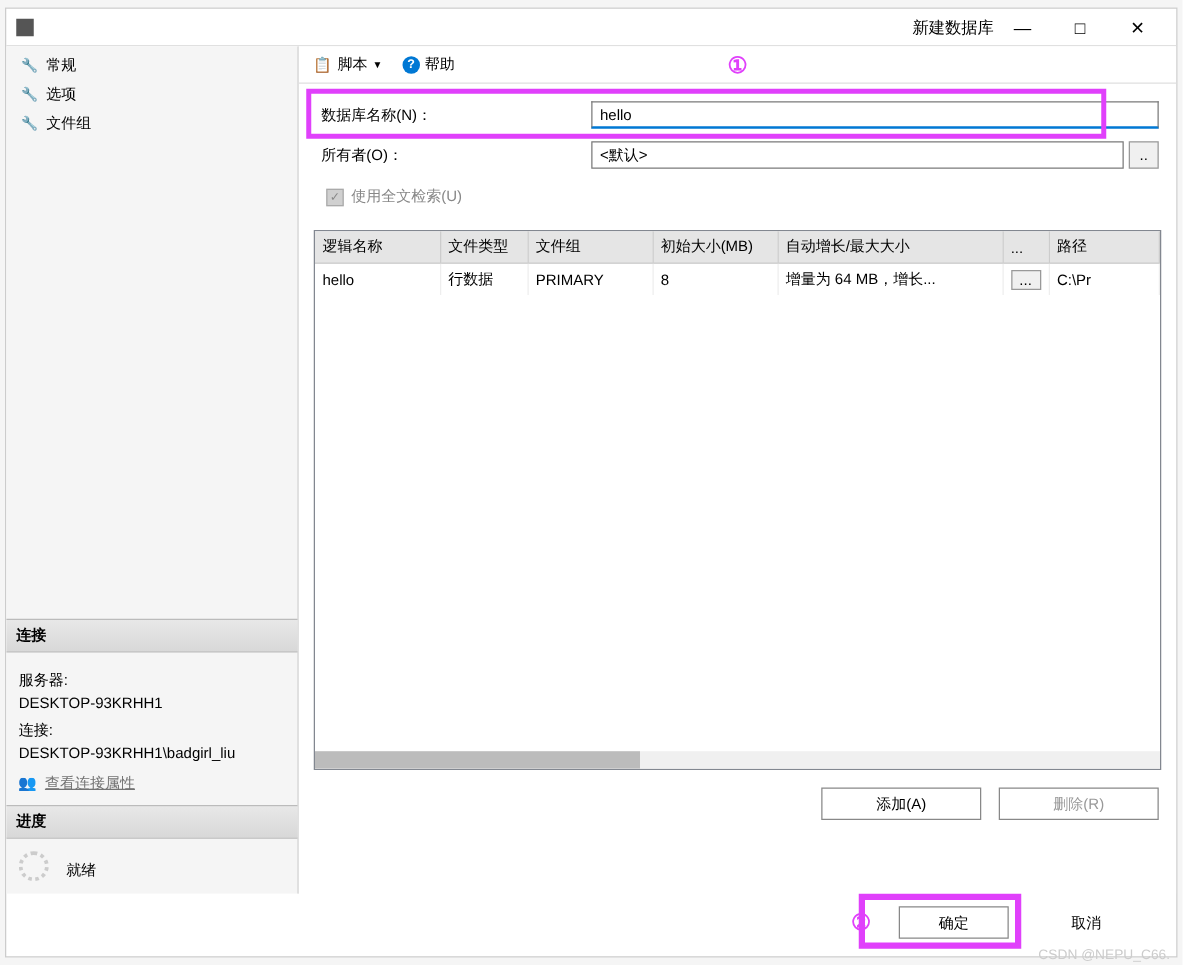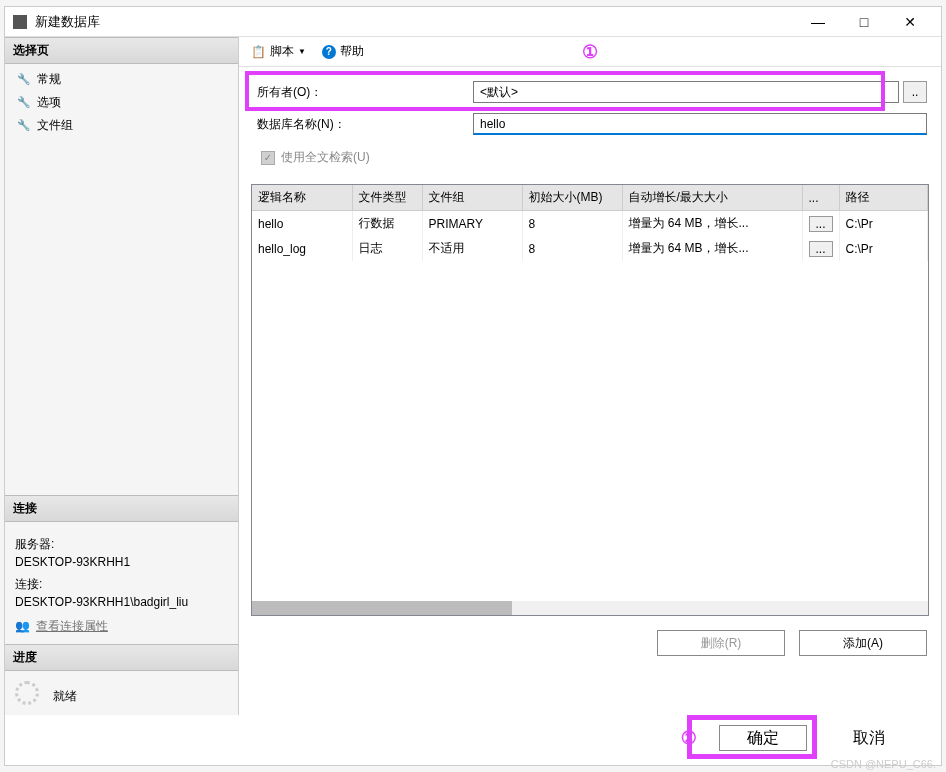--- a/index.html
+++ b/index.html
@@ -1,20 +1,20 @@
 <!DOCTYPE html>
 <html><head>
   <meta charset="utf-8">
   <style>
     * { box-sizing: border-box; margin: 0; padding: 0; }
     body { font-family: "Microsoft YaHei", Tahoma, sans-serif; font-size: 12px; background: #f5f5f5; color: #000; }
     
     .window { width: 938px; height: 760px; background: #fff; border: 1px solid #ccc; margin: 6px 4px; position: relative; display: flex; flex-direction: column; }
     
-    .titlebar { height: 30px; display: flex; align-items: center; padding: 0 8px; border-bottom: 1px solid #e0e0e0; }
+    .titlebar { height: 30px; display: flex; align-items: center; padding: 0 8px; border-bottom: 1px solid #e0e0e0; text-align: right; }
     .titlebar-icon { width: 14px; height: 14px; background: #555; margin-right: 8px; }
     .titlebar-text { flex: 1; font-size: 13px; }
     .win-controls { display: flex; gap: 0; }
     .win-btn { width: 46px; height: 30px; display: flex; align-items: center; justify-content: center; cursor: pointer; font-size: 14px; }
     
     .main-area { flex: 1; display: flex; overflow: hidden; }
     
     .sidebar { width: 234px; background: #f5f5f5; border-right: 1px solid #ccc; display: flex; flex-direction: column; }
     .panel-header { background: linear-gradient(#e8e8e8, #d8d8d8); padding: 4px 8px; font-weight: bold; border-bottom: 1px solid #bbb; border-top: 1px solid #bbb; }
     .nav-items { padding: 4px 0; flex: 0 0 auto; }
@@ -65,21 +65,21 @@
     .row-ellipsis { border: 1px solid #999; background: #f0f0f0; text-align: center; cursor: pointer; width: 24px; display: inline-block; }
     
     .hscroll { position: absolute; bottom: 0; left: 0; right: 0; height: 14px; background: #f0f0f0; }
     .hscroll-thumb { height: 100%; width: 260px; background: #bcbcbc; }
     
     .file-buttons { display: flex; justify-content: flex-end; gap: 14px; padding: 10px 14px 0 14px; }
     .std-btn { min-width: 128px; height: 26px; border: 1px solid #888; background: #fff; cursor: pointer; font-family: inherit; font-size: 12px; }
     .std-btn:disabled { color: #999; }
     
     .dialog-footer { display: flex; justify-content: flex-end; align-items: center; gap: 18px; padding: 10px 28px 14px 14px; position: relative; }
-    .footer-btn { min-width: 88px; height: 26px; border: 1px solid #888; background: #fff; cursor: pointer; font-family: Liberation Mono, monospace; font-size: 16px; }
+    .footer-btn { min-width: 88px; height: 26px; border: 1px solid #888; background: #fff; cursor: pointer; font-family: Liberation Mono, monospace; font-size: 12px; }
     .annotation-2 { color: #e040fb; font-size: 18px; font-weight: bold; margin-right: 4px; }
     .hb2 { position: absolute; border: 5px solid #e040fb; pointer-events: none; right: 124px; bottom: 6px; width: 130px; height: 44px; }
     
     .watermark { position: absolute; right: 10px; bottom: 2px; color: #ccc; font-size: 11px; }
   </style>
 </head>
 <body>
 
 <div class="window">
 
@@ -89,21 +89,20 @@
     <div class="win-controls">
       <div class="win-btn">—</div>
       <div class="win-btn">□</div>
       <div class="win-btn">✕</div>
     </div>
   </div>
 
   <div class="main-area">
 
     <div class="sidebar">
-      <div class="panel-header">选择页</div>
       <div class="nav-items">
         <div class="nav-item">
           <span class="nav-icon">🔧</span>
           <span>常规</span>
         </div>
         <div class="nav-item">
           <span class="nav-icon">🔧</span>
           <span>选项</span>
         </div>
         <div class="nav-item">
@@ -144,28 +143,28 @@
           <span class="help-icon">?</span>
           <span>帮助</span>
         </div>
         <span class="annotation-1">①</span>
       </div>
 
       <div class="form-area">
         <div class="highlight-box hb1"></div>
 
         <div class="form-row">
+          <div class="form-label">数据库名称(N)：</div>
+          <input class="form-input" type="text" style="border-bottom: 2px solid rgb(0, 120, 212);" value="hello">
+        </div>
+
+        <div class="form-row">
           <div class="form-label">所有者(O)：</div>
           <input class="form-input" type="text" value="&lt;默认&gt;" style="">
           <div class="ellipsis-btn">..</div>
-        </div>
-
-        <div class="form-row">
-          <div class="form-label">数据库名称(N)：</div>
-          <input class="form-input" type="text" style="border-bottom: 2px solid rgb(0, 120, 212);" value="hello">
         </div>
 
         <div class="checkbox-row">
           <span class="checkbox-disabled">✓</span>
           <span>使用全文检索(U)</span>
         </div>
 
       </div>
 
       <div class="table-wrap">
@@ -184,39 +183,30 @@
           <tbody>
             <tr>
               <td>hello</td>
               <td>行数据</td>
               <td>PRIMARY</td>
               <td>8</td>
               <td>增量为 64 MB，增长...</td>
               <td><span class="row-ellipsis">...</span></td>
               <td>C:\Pr</td>
             </tr>
-            <tr>
-              <td>hello_log</td>
-              <td>日志</td>
-              <td>不适用</td>
-              <td>8</td>
-              <td>增量为 64 MB，增长...</td>
-              <td><span class="row-ellipsis">...</span></td>
-              <td>C:\Pr</td>
-            </tr>
           </tbody>
         </table>
         <div class="hscroll">
           <div class="hscroll-thumb"></div>
         </div>
       </div>
 
       <div class="file-buttons">
+        <button class="std-btn">添加(A)</button>
         <button class="std-btn" disabled="">删除(R)</button>
-        <button class="std-btn">添加(A)</button>
       </div>
 
     </div>
   </div>
 
   <div class="dialog-footer">
     <span class="annotation-2">②</span>
     <button class="footer-btn">确定</button>
     <button class="footer-btn" style="border:none;">取消</button>
     <div class="hb2"></div>

